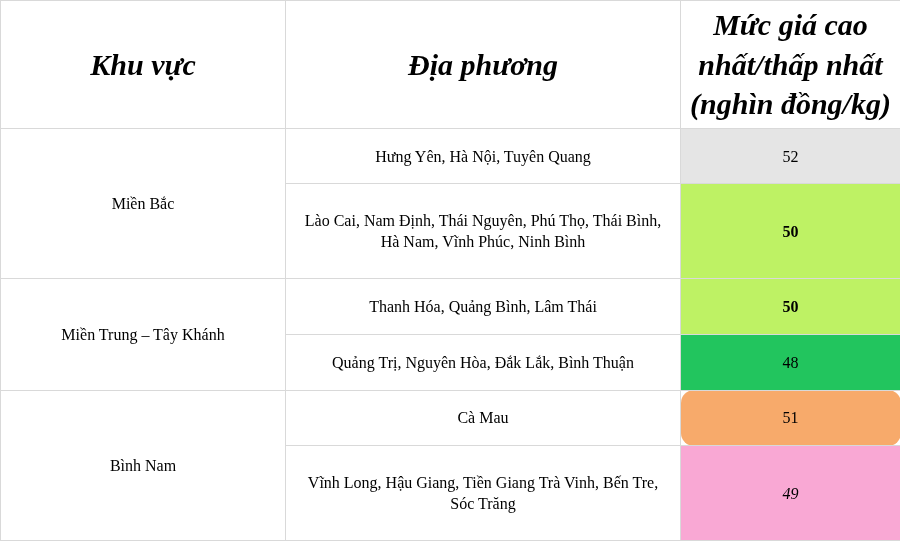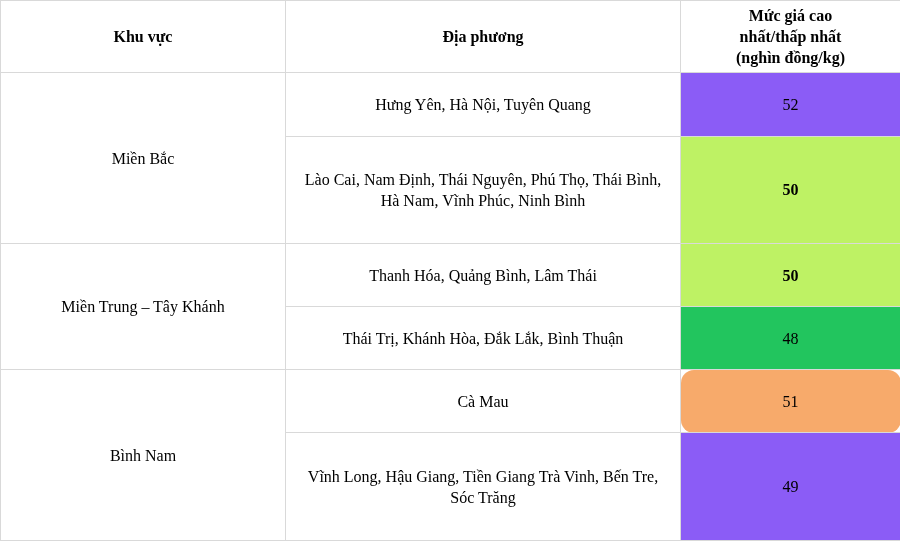--- a/index.html
+++ b/index.html
@@ -25,21 +25,22 @@
   table.price-table th {
     border: 1px solid #d9d9d9;
     text-align: center;
     vertical-align: middle;
     font-size: 16px;
     line-height: 1.32;
     padding: 4px 8px;
   }
   table.price-table th {
     font-weight: bold;
-    font-size: 16px;
+    font-size: 30px;
+    font-style: italic;
   }
   
   col.c-region { width: 285px; }
   col.c-local  { width: 395px; }
   col.c-price  { width: 220px; }
 
   .region-cell {
     font-size: 23px;
   }
   .local-cell {
@@ -47,25 +48,25 @@
     padding-left: 14px;
     padding-right: 14px;
   }
   .price-cell {
     font-size: 23px;
   }
   .hdr-price {
     line-height: 1.3;
   }
   
-  .price-red    { background: #8b5cf6; }
+  .price-red    { background: #e5e5e5; }
   .price-yellow { background: #bef264; font-weight: bold; }
   .price-green  { background: #22c55e; }
   .price-orange { background: #f7aa6b; border-radius: 13px; }
-  .price-ltgreen{ background: #8b5cf6; }
+  .price-ltgreen{ background: #f9a8d4; font-style: italic; }
 </style>
 </head>
 <body>
 
 <table class="price-table">
   <colgroup>
     <col class="c-region">
     <col class="c-local">
     <col class="c-price">
   </colgroup>
@@ -91,21 +92,21 @@
       <td class="local-cell">Lào Cai, Nam Định, Thái Nguyên, Phú Thọ, Thái Bình, Hà Nam, Vĩnh Phúc, Ninh Bình</td>
       <td class="price-cell price-yellow">50</td>
     </tr>
 
     <tr>
       <td class="region-cell" rowspan="2">Miền Trung – Tây Khánh</td>
       <td class="local-cell">Thanh Hóa, Quảng Bình, Lâm Thái</td>
       <td class="price-cell price-yellow">50</td>
     </tr>
     <tr>
-      <td class="local-cell">Thái Trị, Khánh Hòa, Đắk Lắk, Bình Thuận</td>
+      <td class="local-cell">Quảng Trị, Nguyên Hòa, Đắk Lắk, Bình Thuận</td>
       <td class="price-cell price-green">48</td>
     </tr>
 
     <tr>
       <td class="region-cell" rowspan="2">Bình Nam</td>
       <td class="local-cell">Cà Mau</td>
       <td class="price-cell price-orange">51</td>
     </tr>
     <tr>
       <td class="local-cell">Vĩnh Long, Hậu Giang, Tiền Giang Trà Vinh, Bến Tre, Sóc Trăng</td>

